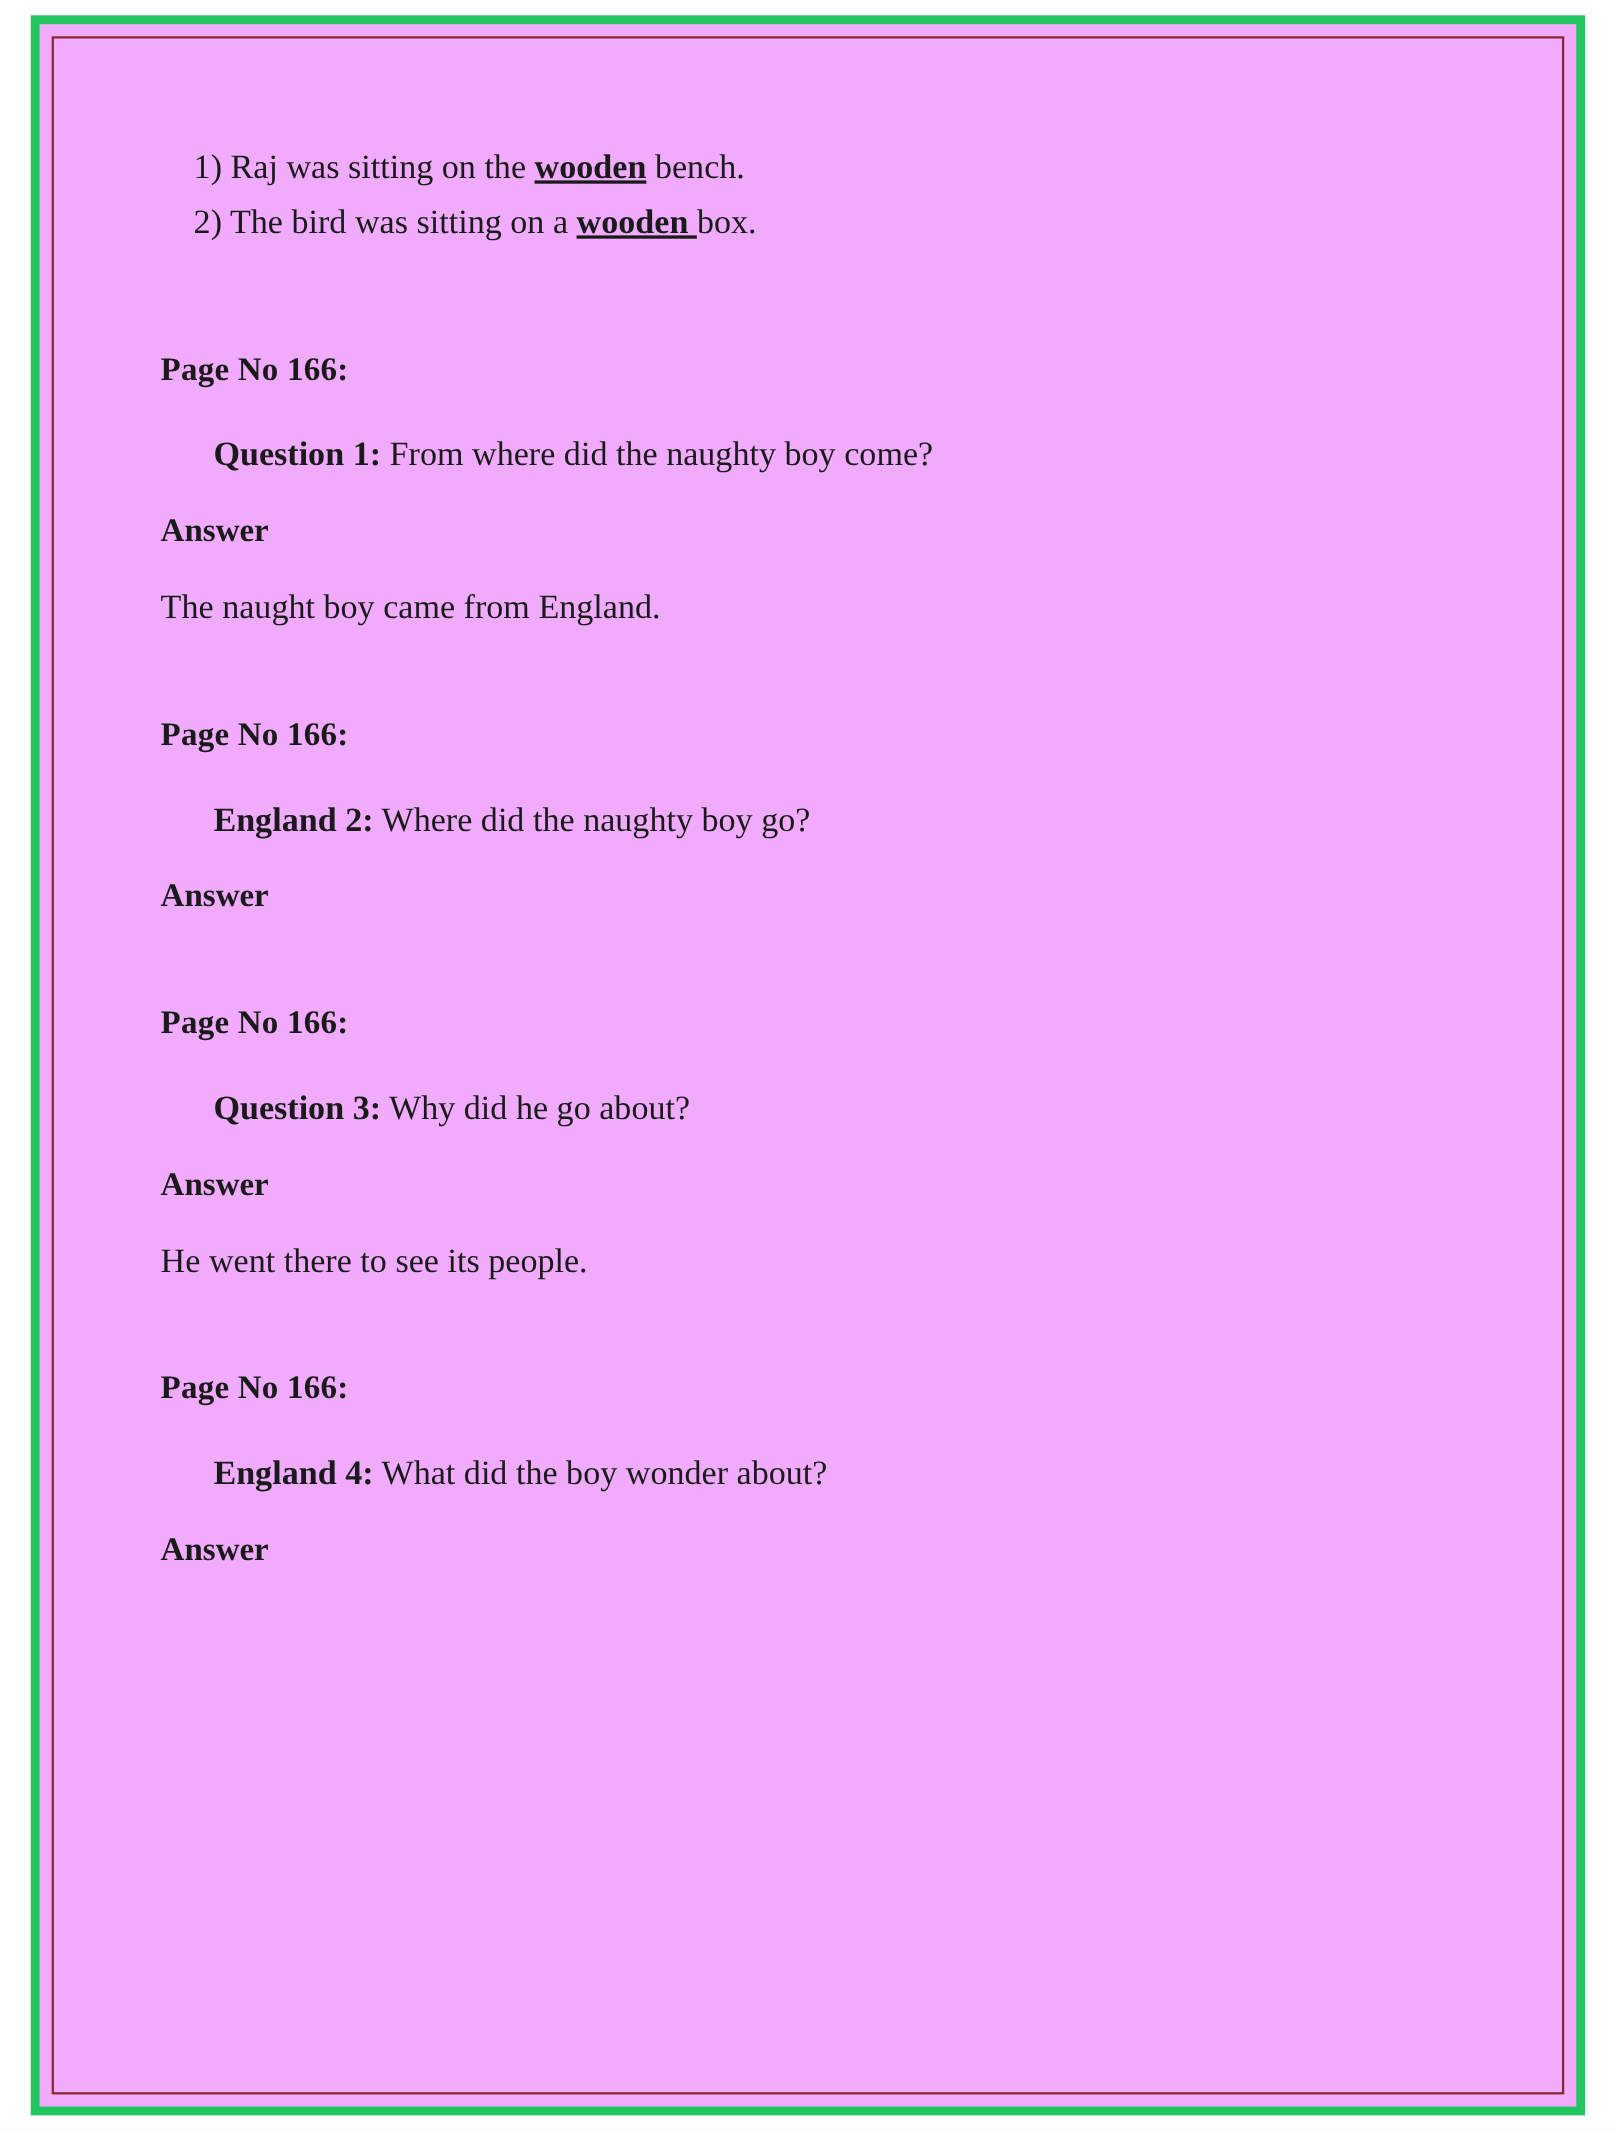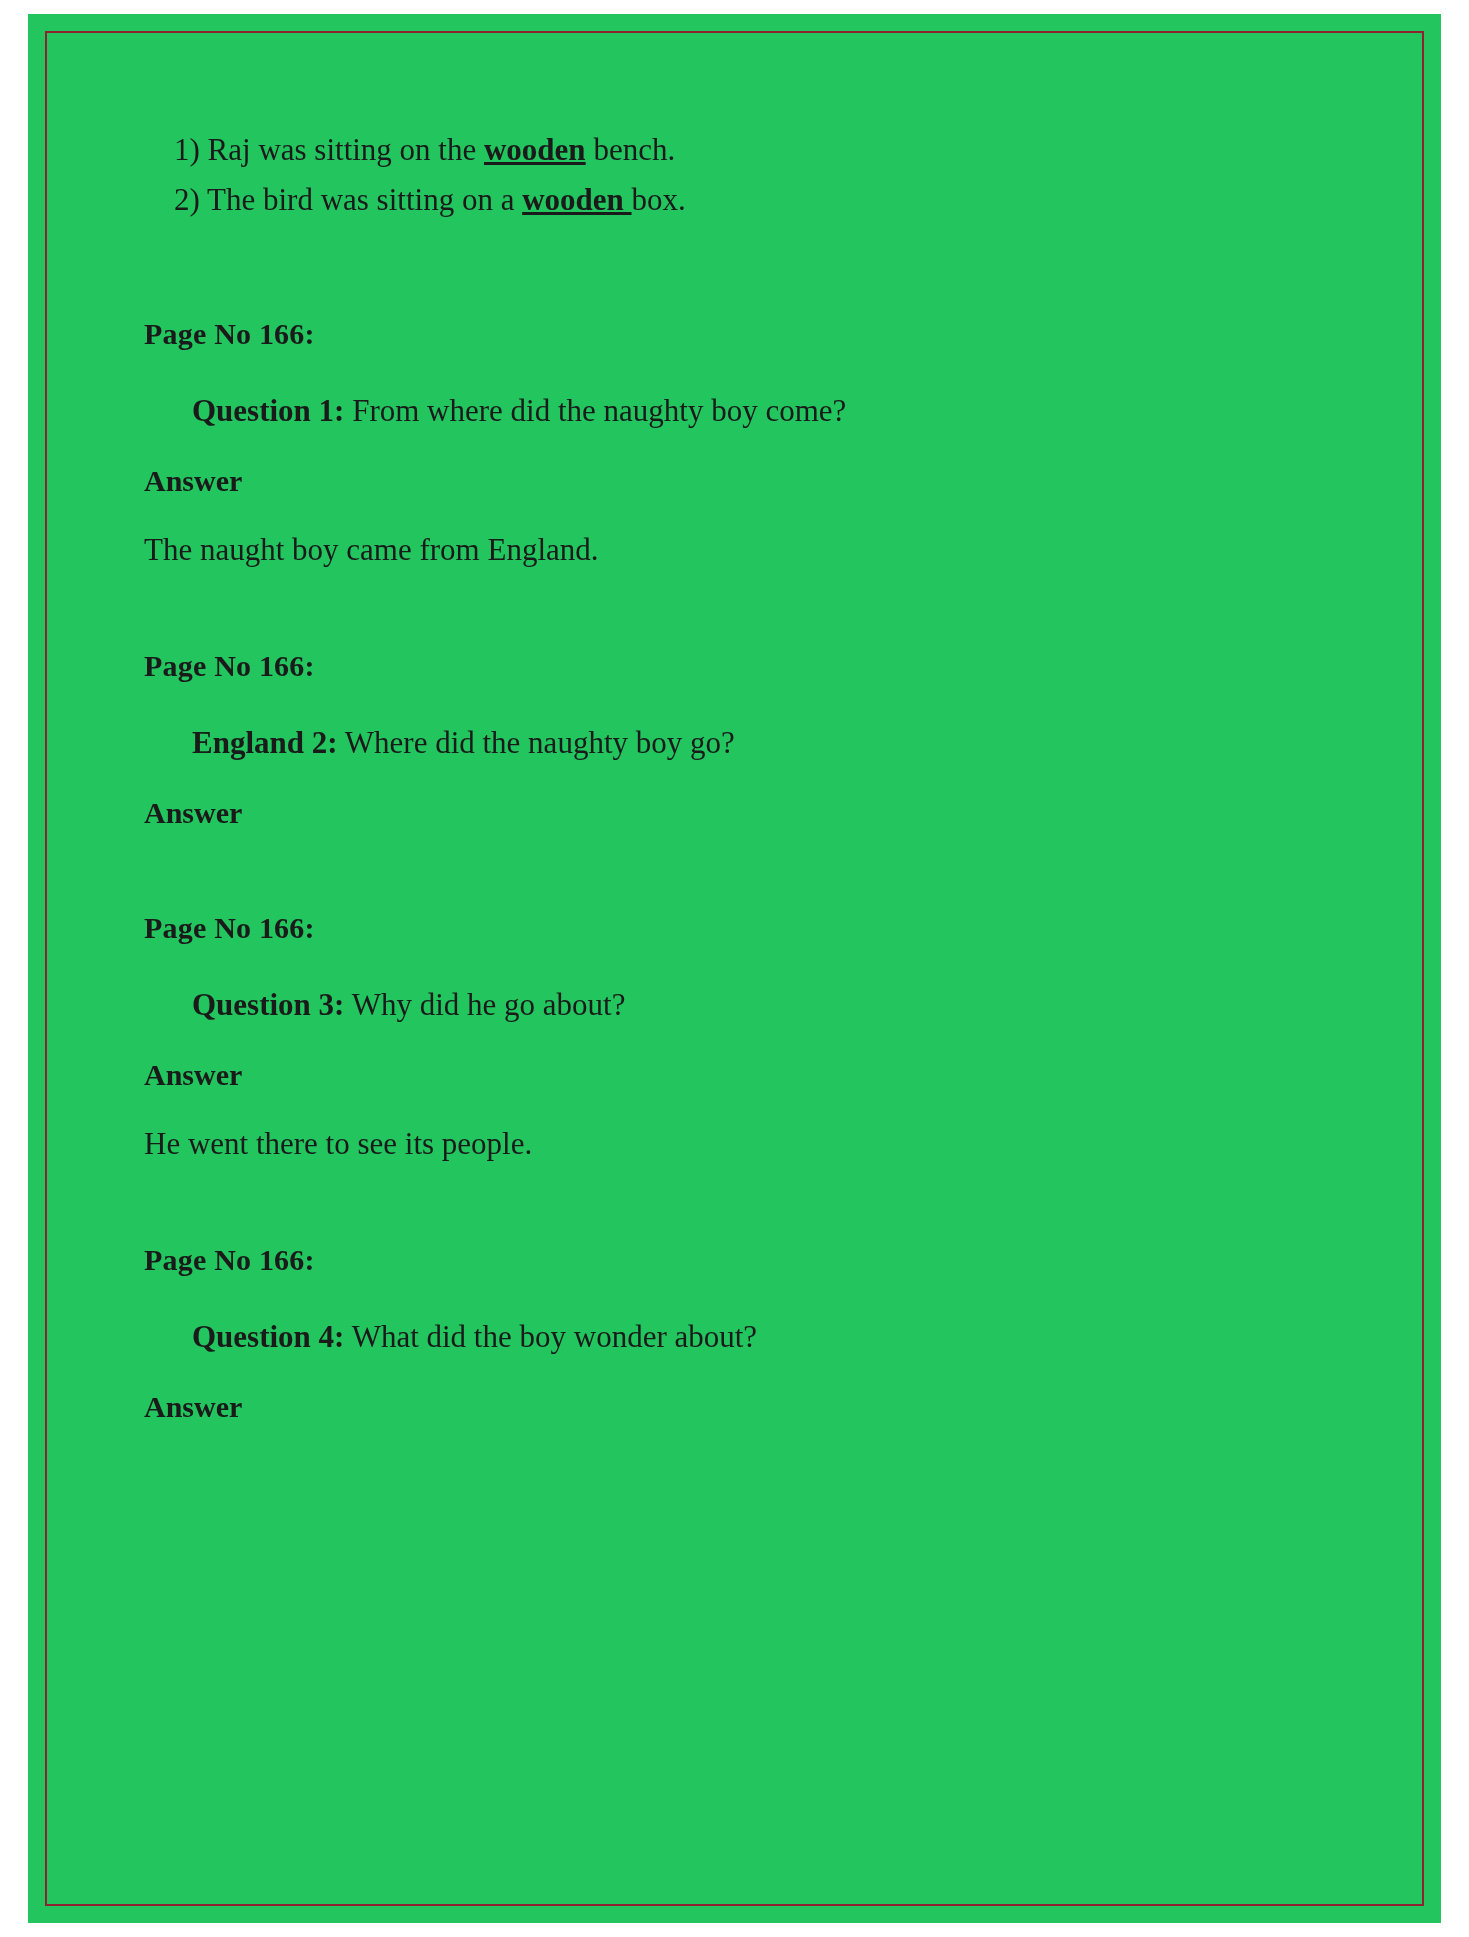--- a/index.html
+++ b/index.html
@@ -14,22 +14,22 @@
     color: #1a1a1a;
     position: relative;
     overflow: hidden;
   }
   .page-frame {
     position: absolute;
     left: 28px;
     top: 14px;
     right: 28px;
     bottom: 14px;
-    border: 6px solid #22c55e;
-    background: #22c55e;
+    border: 8px solid #22c55e;
+    background: #f0abfc;
     box-sizing: border-box;
   }
   .page-frame-inner {
     position: absolute;
     left: 11px;
     top: 11px;
     right: 11px;
     bottom: 11px;
     border: 2px solid #8e2231;
     box-sizing: border-box;
@@ -127,19 +127,19 @@
       <div class="question">
         <span class="q-label">Question 3:</span><span> Why did he go about?</span>
       </div>
       <div class="answer-label">Answer</div>
       <div class="answer-text">He went there to see its people.</div>
     </div>
 
     <div class="qa-block">
       <div class="page-head">Page No 166:</div>
       <div class="question">
-        <span class="q-label">Question 4:</span><span> What did the boy wonder about?</span>
+        <span class="q-label">England 4:</span><span> What did the boy wonder about?</span>
       </div>
       <div class="answer-label">Answer</div>
     </div>
 
   </div>
 </div>
 
 </body></html>

